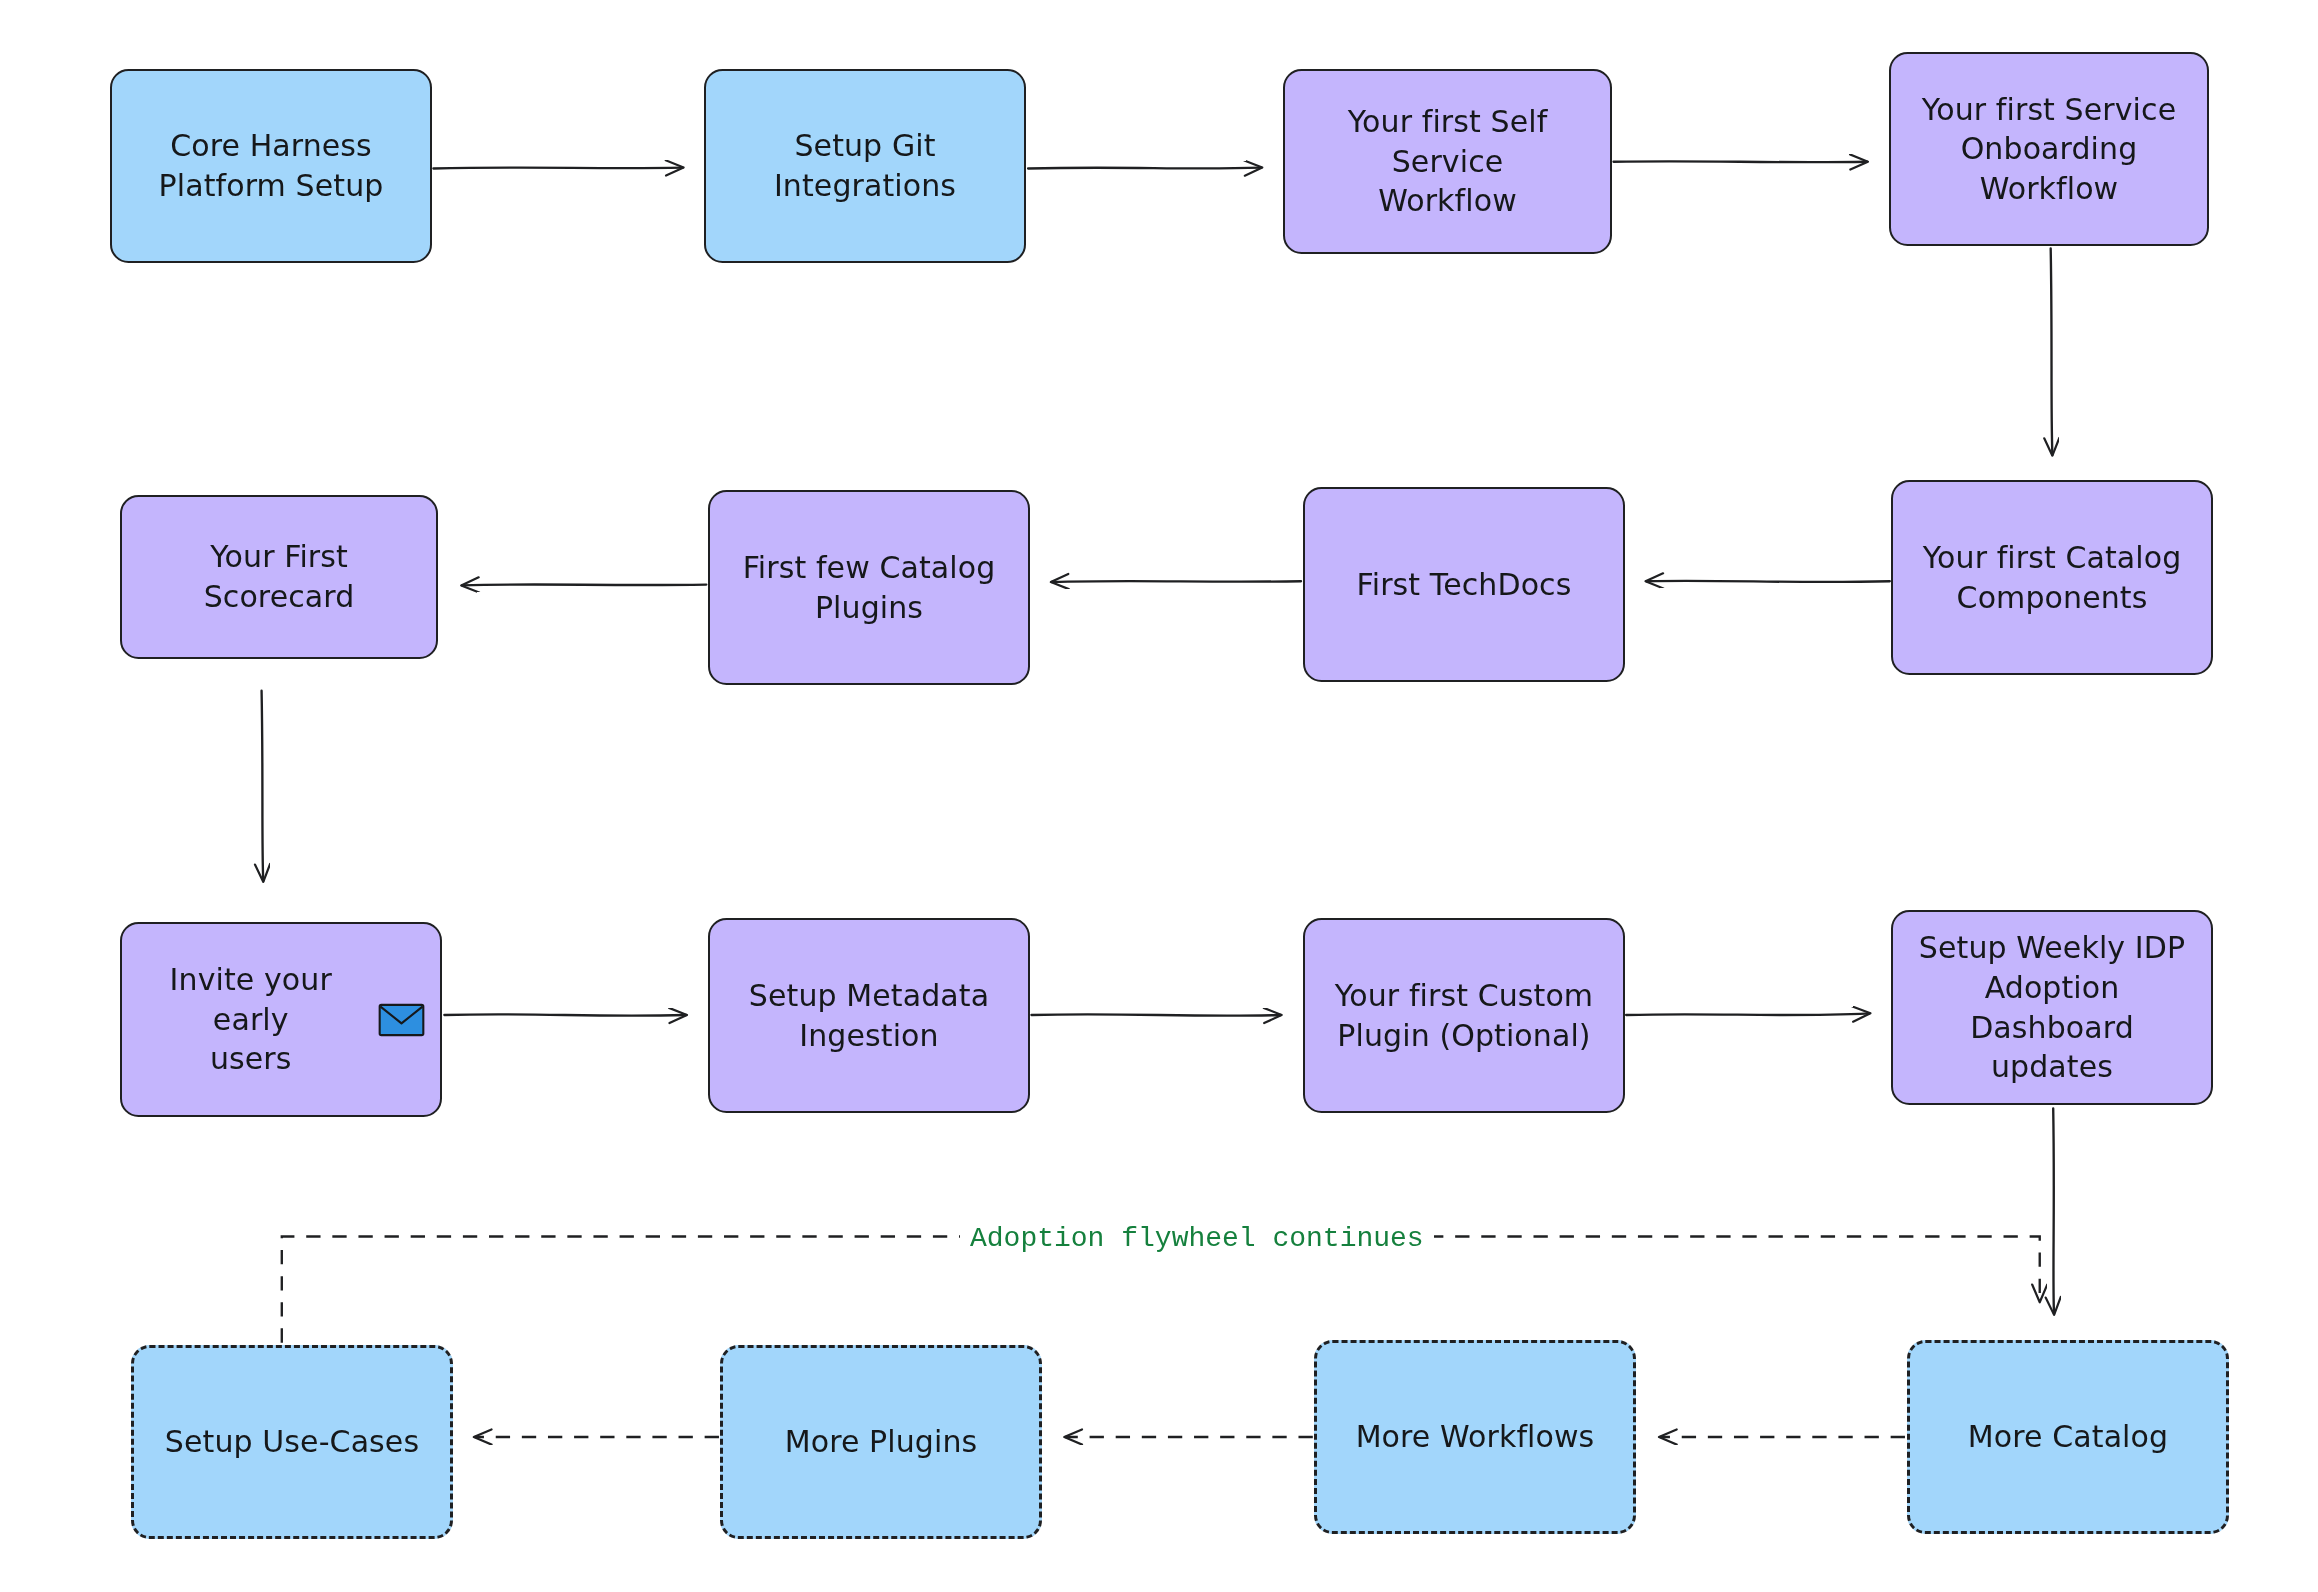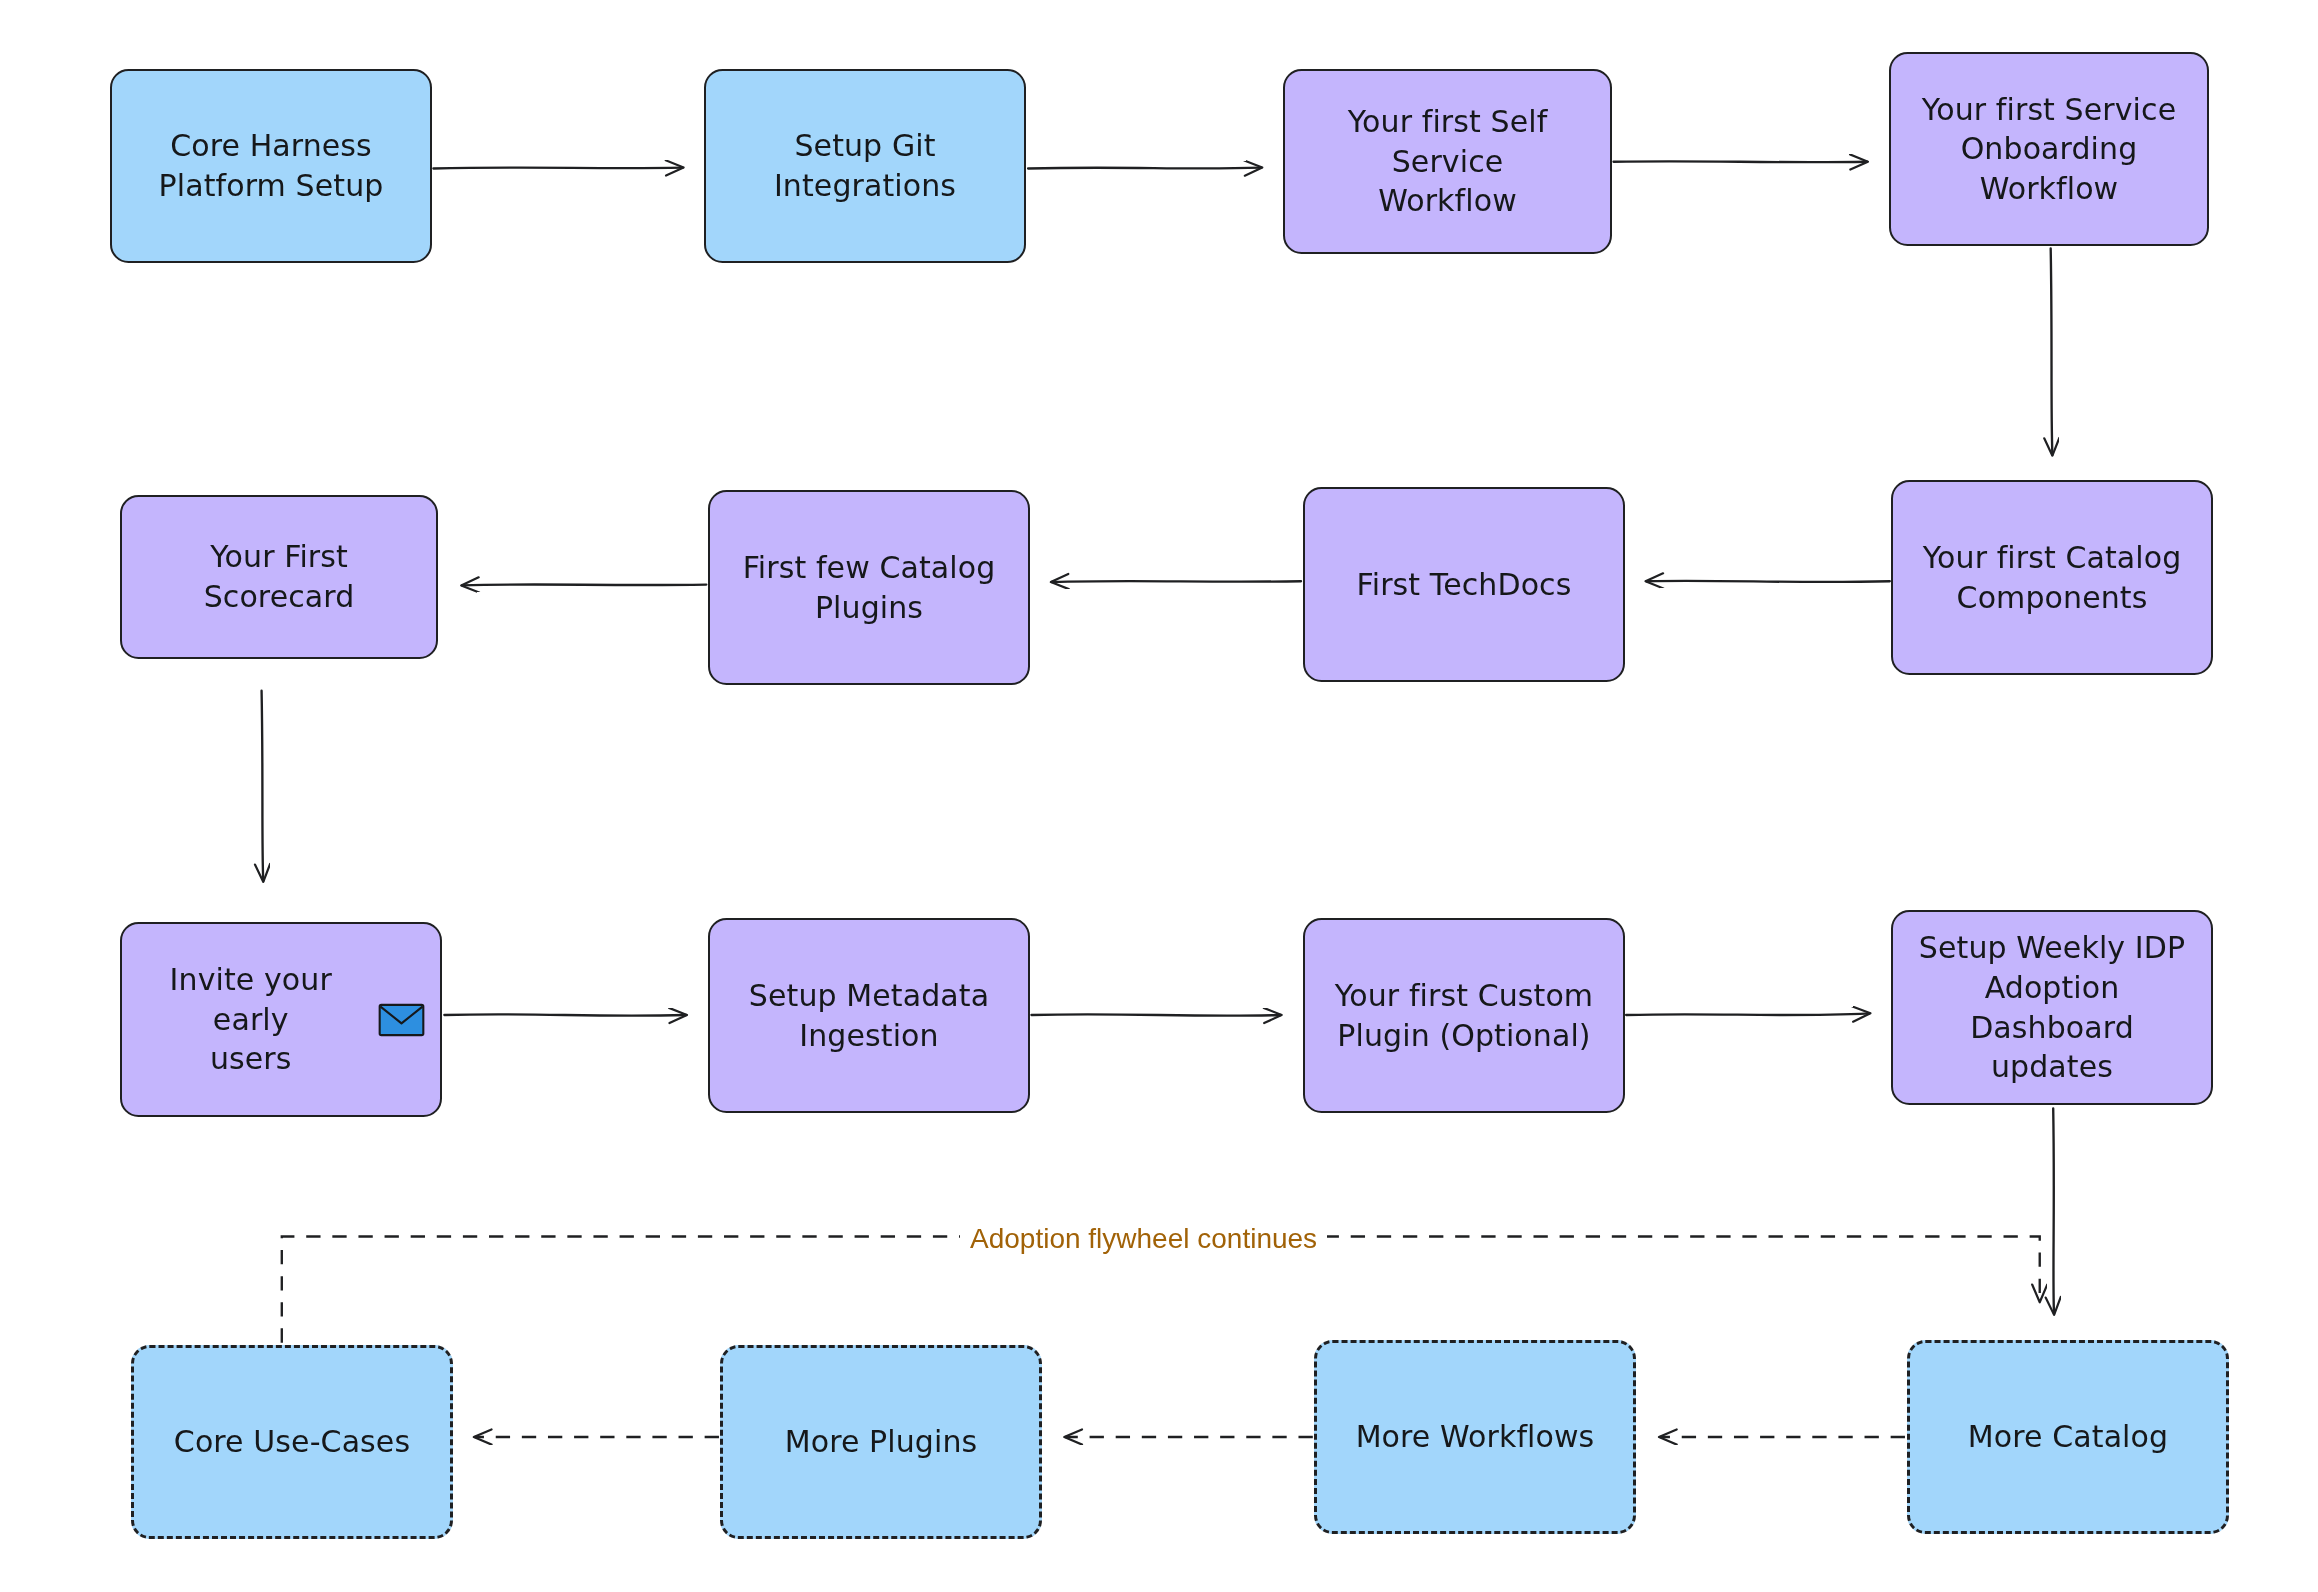--- a/index.html
+++ b/index.html
@@ -44,26 +44,26 @@
   .node .lbl {
     display: block;
     white-space: pre-line;
   }
   .fill-blue { background: #a2d6fb; }
   .fill-green { background: #c4b5fd; }
   .dashed { border-style: dashed; border-width: 3.4px; }
   .edge-label {
     position: absolute;
     background: #ffffff;
-    color: #a16207;
+    color: #15803d;
     font-size: 28px;
     line-height: 1;
     padding: 2.5px 10px;
     white-space: nowrap;
-    font-family: Liberation Sans, sans-serif;
+    font-family: Liberation Mono, monospace;
   }
   .emoji-env {
     display: inline-block;
     position: relative;
     width: 47px;
     height: 34px;
     vertical-align: -5px;
     margin-left: 13.5px;
   }
 </style>
@@ -173,21 +173,21 @@
 Ingestion</span>
   </div>
 
   <div class="node fill-green" style="left:1891px; top:910px; width:322px; height:195px;">
     <span class="lbl">Setup Weekly IDP
 Adoption Dashboard
 updates</span>
   </div>
 
   <div class="node fill-blue dashed" style="left:131px; top:1345px; width:322px; height:194px;">
-    <span class="lbl">Core Use-Cases</span>
+    <span class="lbl">Setup Use-Cases</span>
   </div>
 
   <div class="node fill-blue dashed" style="left:720px; top:1345px; width:322px; height:194px;">
     <span class="lbl">More Plugins</span>
   </div>
 
   <div class="node fill-blue dashed" style="left:1314px; top:1340px; width:322px; height:194px;">
     <span class="lbl">More Workflows</span>
   </div>
 

